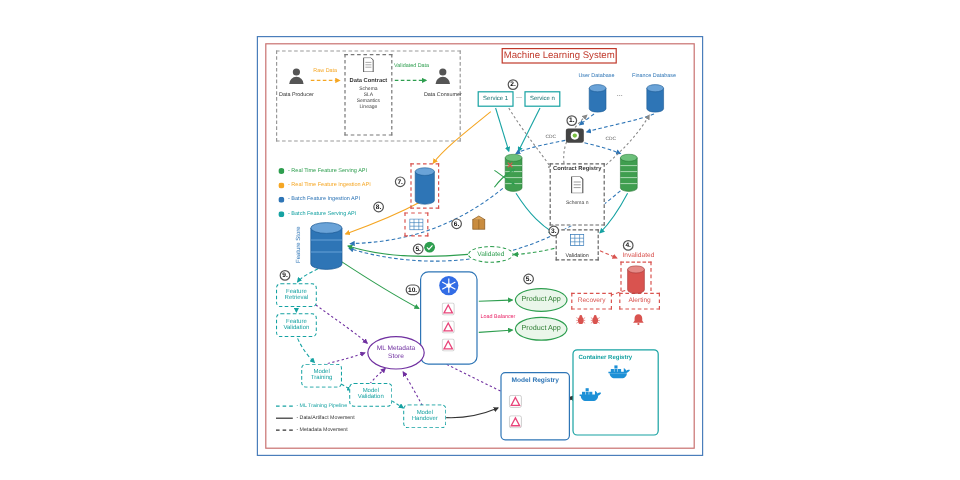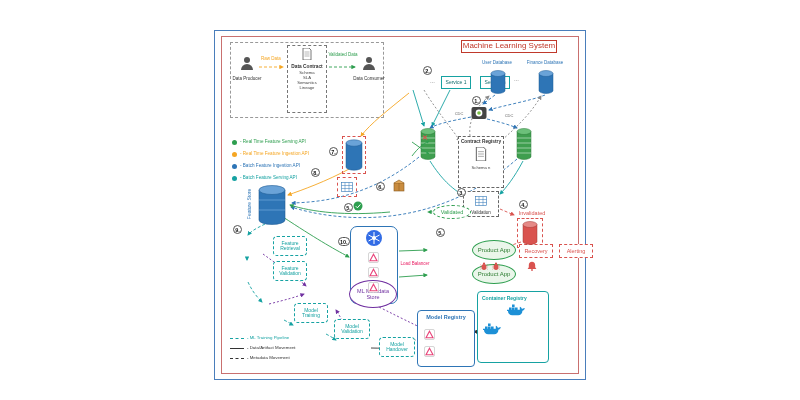--- a/index.html
+++ b/index.html
@@ -5,21 +5,21 @@
   *{margin:0;padding:0;box-sizing:border-box;}
   html,body{background:#fff;}
   .canvas{position:relative;width:800px;height:400px;background:#fff;
           font-family:"Liberation Sans",sans-serif;overflow:hidden;}
   .abs{position:absolute;}
   .lbl{position:absolute;text-align:center;line-height:1.15;}
   .step{position:absolute;font-size:5.5px;font-weight:bold;color:#111;border:1px solid #555;
         background:#fff;border-radius:6px;min-width:9px;height:9px;line-height:8px;
         text-align:center;padding:0 1px;z-index:6;}
   .node{position:absolute;display:flex;align-items:center;justify-content:center;
-        text-align:center;line-height:1.1;z-index:4;margin-left:43px;}
+        text-align:center;line-height:1.1;z-index:4;}
   .dashed{border:1px dashed #888;}
   svg.arrows{position:absolute;left:0;top:0;z-index:2;pointer-events:none;}
   .icon{position:absolute;z-index:5;line-height:0;}
 </style>
 </head>
 <body>
 
 <div class="canvas">
 
   <div class="abs" style="left:214px;top:30px;width:372px;height:350px;border:1.5px solid #4a7ebb;"></div>

